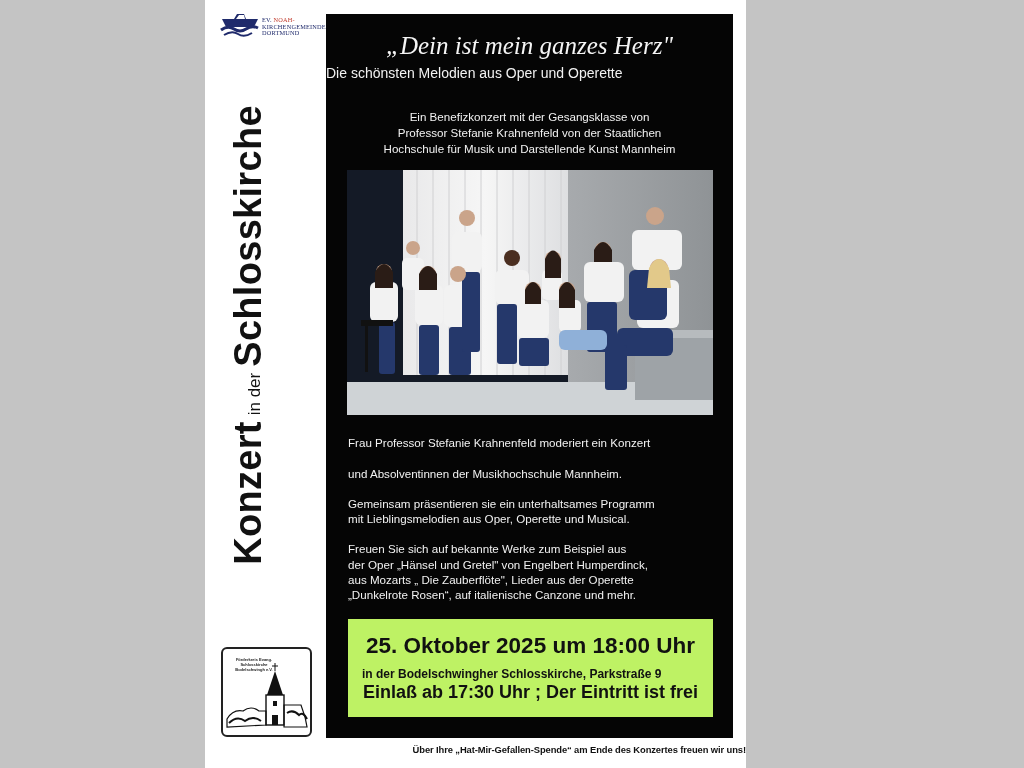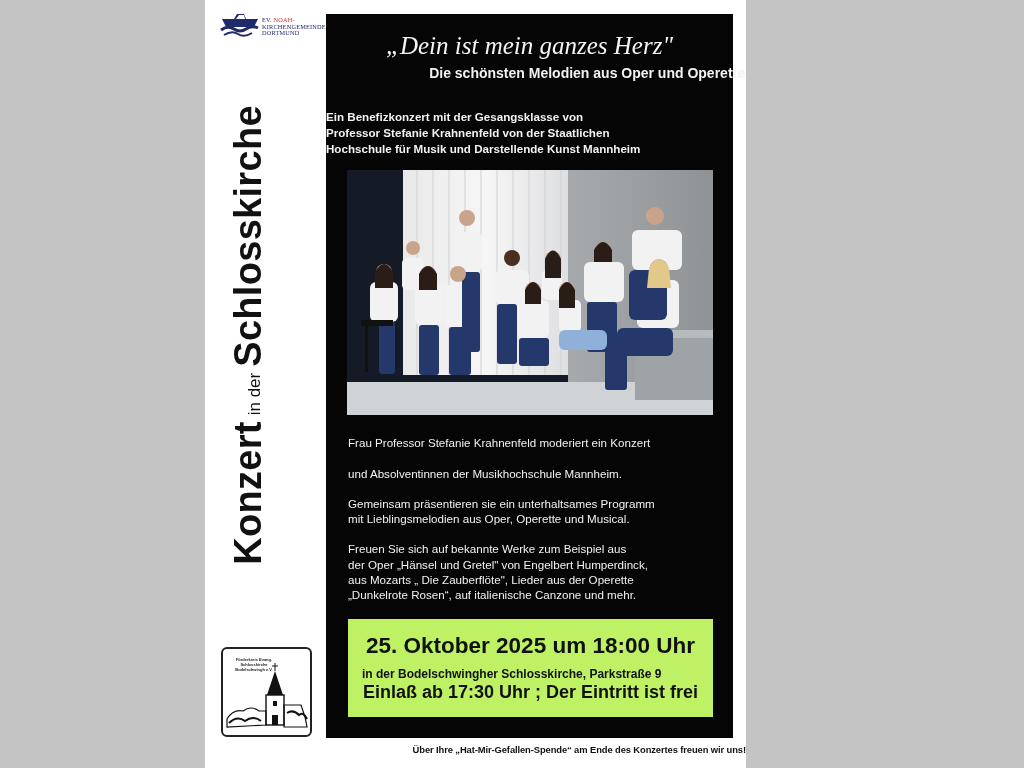--- a/index.html
+++ b/index.html
@@ -16,23 +16,23 @@
   .vertical-title { position: absolute; left: 43px; top: 335px; transform: translate(-50%, -50%) rotate(-90deg); white-space: nowrap; color: #111; font-weight: bold; }
   .vertical-title .big { font-size: 38px; letter-spacing: 0.3px; }
   .vertical-title .small { font-size: 17px; font-weight: normal; margin: 0 6px; vertical-align: 1px; }
 
   .church-logo { position: absolute; left: 16px; top: 647px; width: 91px; height: 90px; border: 2px solid #222; border-radius: 6px; background: #fff; overflow: hidden; }
   .church-logo .cl-text { position: absolute; left: 6px; top: 8px; width: 50px; font-size: 4px; line-height: 5px; text-align: center; color: #222; font-weight: bold; }
 
   .panel { position: absolute; left: 121px; top: 14px; width: 407px; height: 724px; background: #050505; color: #f2f2f2; }
 
   .headline { position: absolute; left: 0; width: 100%; top: 18px; text-align: center; font-family: "Liberation Serif", serif; font-style: italic; font-size: 25px; color: #f5f5f5; }
-  .subheadline { position: absolute; left: 12px; width: 100%; top: 51px; text-align: right; font-weight: bold; font-size: 14px; }
-
-  .intro { position: absolute; left: 0; width: 100%; top: 95px; text-align: left; font-weight: bold; font-size: 11.6px; line-height: 16px; }
+  .subheadline { position: absolute; left: 0; width: 100%; top: 51px; text-align: left; font-weight: normal; font-size: 14px; }
+
+  .intro { position: absolute; left: 0; width: 100%; top: 95px; text-align: center; font-weight: normal; font-size: 11.6px; line-height: 16px; }
 
   .photo { position: absolute; left: 21px; top: 156px; width: 366px; height: 245px; overflow: hidden; background: #1b2230; }
 
   .body-text { position: absolute; left: 22px; top: 421px; width: 380px; font-weight: normal; font-size: 11.6px; line-height: 15.3px; }
   .body-text p { margin-bottom: 15px; }
 
   .datebox { position: absolute; left: 22px; top: 605px; width: 365px; height: 98px; background: #bef264; color: #111; }
   .date-line { position: absolute; left: 0; width: 100%; top: 14px; text-align: center; font-weight: bold; font-size: 22.5px; }
   .loc-line { position: absolute; left: 14px; top: 48px; font-weight: bold; font-size: 12px; text-align: center; }
   .entry-line { position: absolute; left: 0; width: 100%; top: 63px; text-align: center; font-weight: bold; font-size: 18px; }

